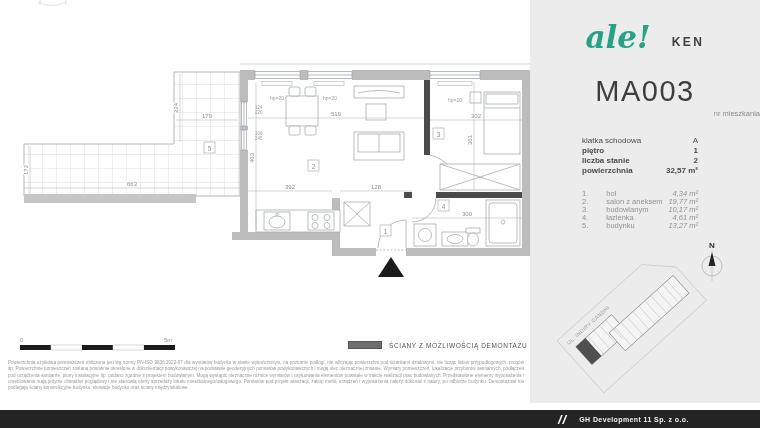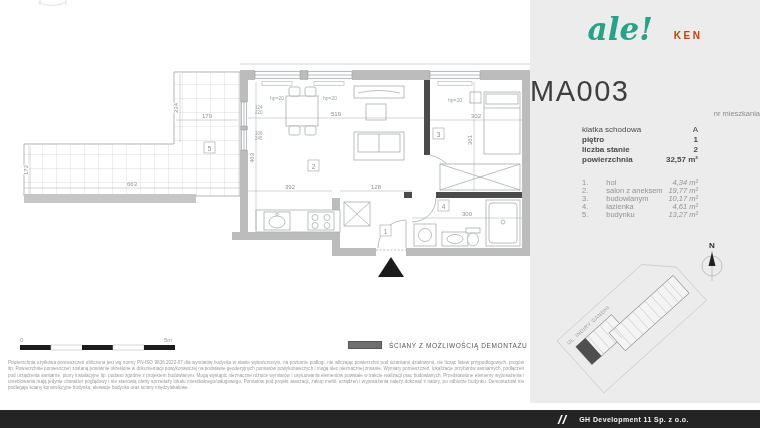--- a/index.html
+++ b/index.html
@@ -10,28 +10,28 @@
   
   .scale-svg{position:absolute;left:14px;top:334px;}
   .legend{position:absolute;left:348px;top:341px;display:flex;align-items:center;gap:7px;}
   .legend-swatch{width:32px;height:6px;background:#6f6f6f;border:1px solid #555;}
   .legend-label{font-size:6.5px;letter-spacing:.6px;color:#555;}
   
   .disclaimer{position:absolute;left:8px;top:360px;width:516px;margin:0;
               font-size:4.6px;line-height:6.3px;color:#9a9a9a;text-align:justify;}
   
   .sidebar{position:absolute;left:530px;top:0;width:230px;height:403px;background:#ececec;}
-  .logo-row{display:flex;justify-content:center;align-items:flex-end;gap:9px;padding-top:4px;height:40px;text-align:center;}
+  .logo-row{display:flex;justify-content:center;align-items:flex-end;gap:9px;padding-top:12px;height:40px;text-align:center;}
   .logo-script{font-family:"DejaVu Serif",serif;font-style:italic;font-weight:700;
                font-size:31px;line-height:30px;color:#27a287;}
-  .logo-suffix{font-size:10px;font-weight:800;letter-spacing:2.5px;color:#c2410c;padding-bottom:3px;margin-left:12px;}
-  .unit-code{margin-top:31px;font-size:29px;font-weight:400;
+  .logo-suffix{font-size:12px;font-weight:800;letter-spacing:2.5px;color:#404040;padding-bottom:3px;margin-left:12px;}
+  .unit-code{margin-top:23px;text-align:center;font-size:29px;font-weight:400;
              letter-spacing:1.5px;color:#3e3e3e;}
   .unit-caption{text-align:right;font-size:7.5px;color:#8d8d8d;margin-top:1px;}
-  .details{margin:7px 62px 0 52px;}
+  .details{margin:18px 62px 0 52px;}
   .detail-row{display:flex;justify-content:space-between;font-size:8px;line-height:10px;color:#4a4a4a;}
   .detail-row.bold{font-weight:700;align-items:flex-end;}
   .detail-row .val{text-align:right;}
   .roomlist{margin:14px 62px 0 52px;}
   .room-row{display:flex;justify-content:space-between;font-size:7.5px;line-height:7.9px;color:#939393;}
   .room-row .name{flex:1;margin-left:18px;}
   .room-row .val{text-align:right;font-style:italic;}
   .site-svg{position:absolute;left:10px;top:236px;}
   
   .footer{position:absolute;left:0;top:410px;width:760px;height:18px;background:#242424;

